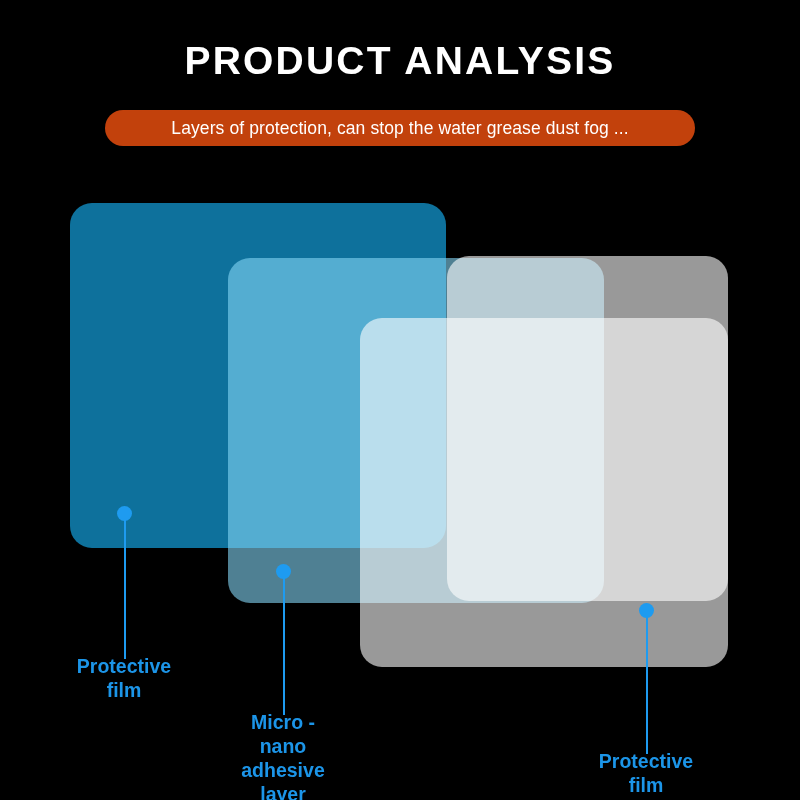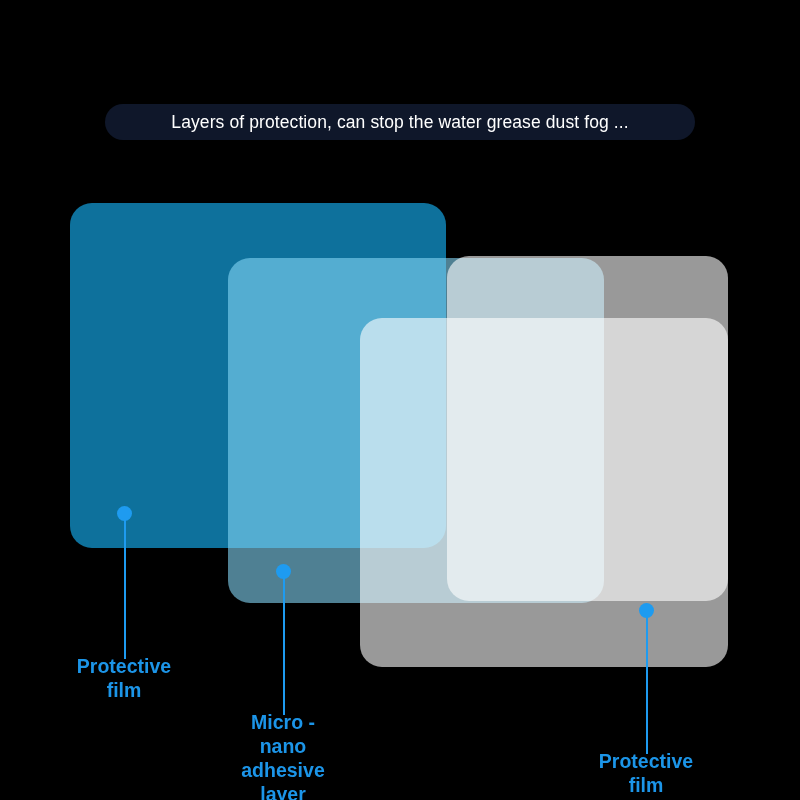--- a/index.html
+++ b/index.html
@@ -31,25 +31,25 @@
     font-weight: bold;
     letter-spacing: 2.2px;
     line-height: 46px;
     white-space: nowrap;
   }
 
   
   .subtitle-pill {
     position: absolute;
     left: 105px;
-    top: 104px;
+    top: 110px;
     width: 590px;
     height: 36px;
     border-radius: 18px;
-    background: #0f172a;
+    background: #c2410c;
     display: flex;
     align-items: center;
     justify-content: center;
     box-sizing: border-box;
   }
   .subtitle-text {
     color: #ffffff;
     font-size: 17.5px;
     font-weight: normal;
     letter-spacing: 0.1px;
@@ -135,20 +135,21 @@
   
   .callout-3            { left: 639px; top: 603px; }
   .callout-3 .callout-line  { height: 138px; }
   .callout-3 .callout-label { top: 146px; }
 </style>
 </head>
 <body>
 
 <div class="canvas">
 
+  <div class="title">PRODUCT ANALYSIS</div>
 
   <div class="subtitle-pill">
     <span class="subtitle-text">Layers of protection, can stop the water grease dust fog ...</span>
   </div>
 
   <div class="layers">
     <div class="layer layer-1"></div>
     <div class="layer layer-2"></div>
     <div class="layer layer-3"></div>
     <div class="layer layer-4"></div>

